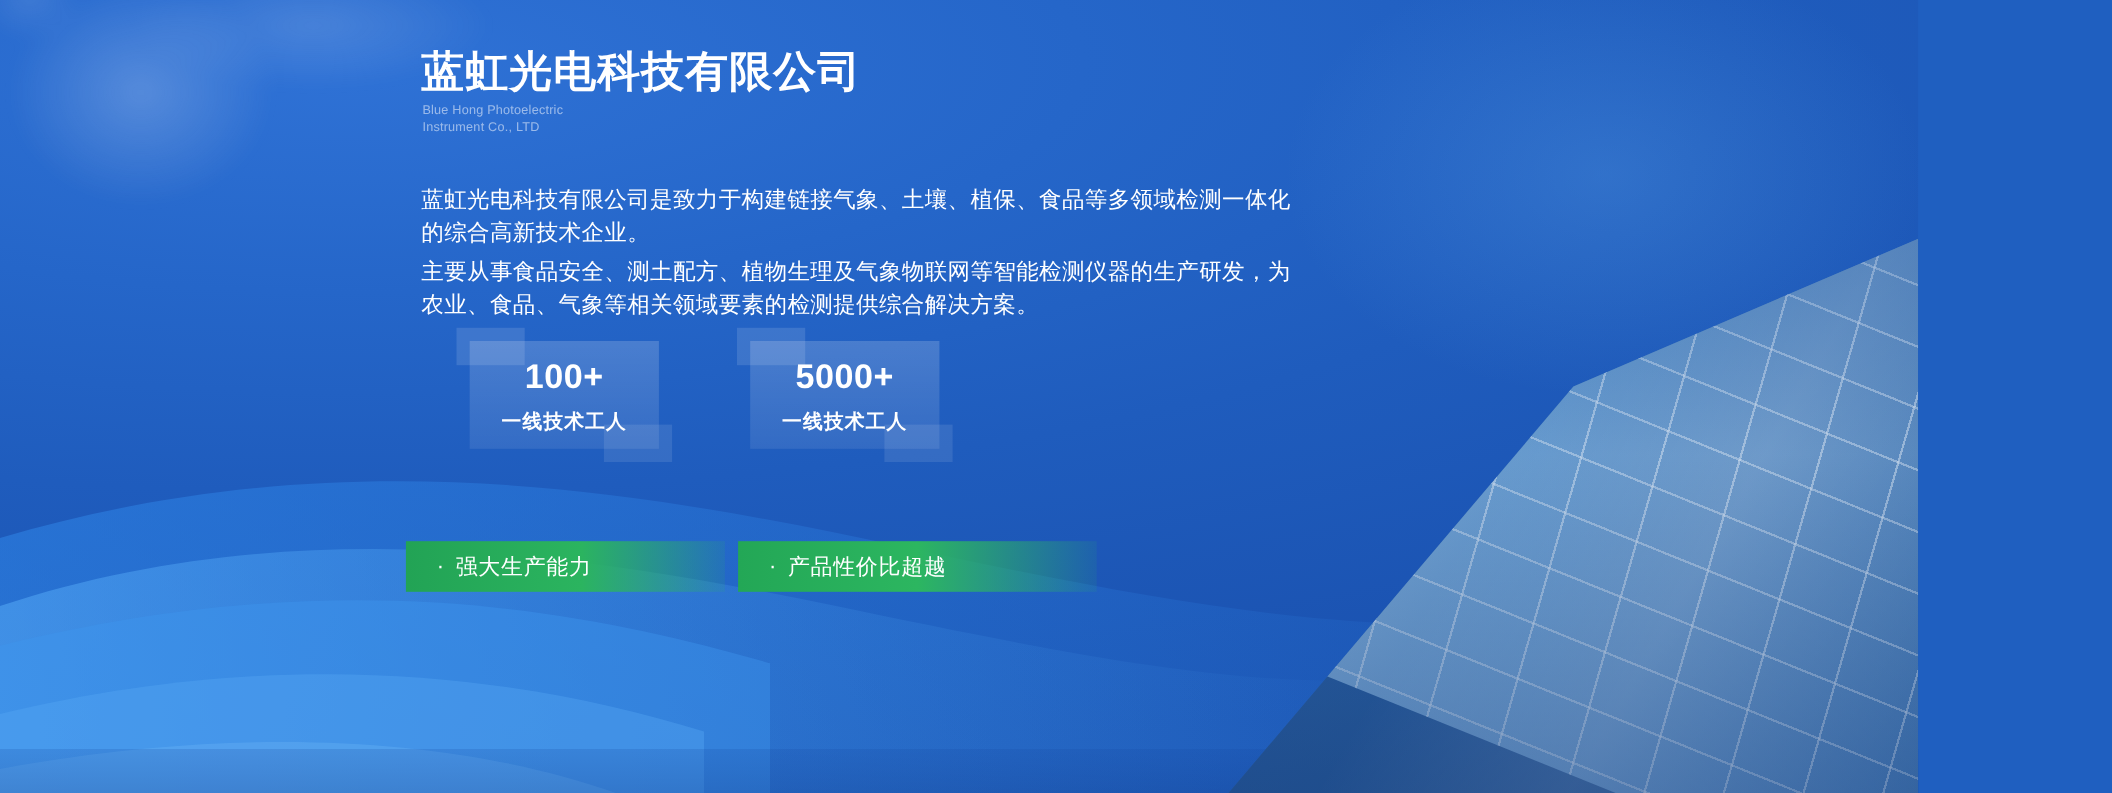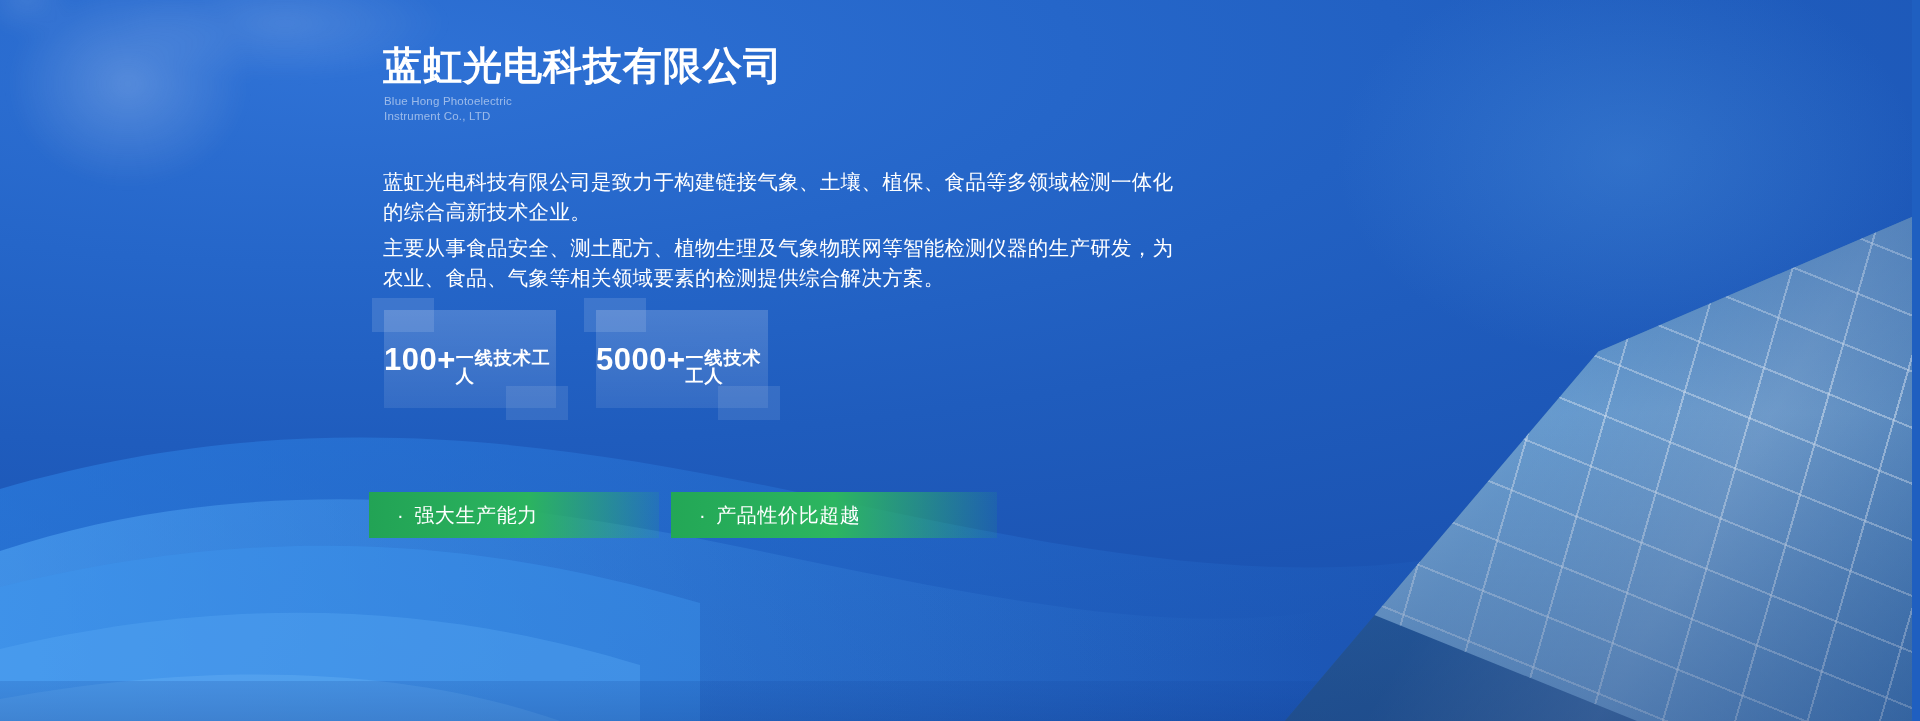--- a/index.html
+++ b/index.html
@@ -1,21 +1,21 @@
 <!DOCTYPE html>
 <html><head>
 <meta charset="utf-8">
 <style>
   html,body{margin:0;padding:0;}
   body{
     width:1920px;height:721px;overflow:hidden;
     font-family:"Liberation Sans","DejaVu Sans",sans-serif;
     background:#1f5fc0;
   }
-  .stage{position:relative;width:1912px;height:721px;overflow:hidden;}
+  .stage{position:relative;width:1716px;height:721px;overflow:hidden;padding-left:28px;}
 
   
   .bg-base{
     position:absolute;inset:0;
     background:
       radial-gradient(120% 90% at 18% 8%, #2f72d6 0%, #2566c9 32%, #1f5cbd 60%, #1a51af 100%);
   }
   .bg-clouds{
     position:absolute;left:-40px;top:-60px;width:560px;height:320px;
     background:
@@ -90,22 +90,23 @@
     position:absolute;left:0;color:#ffffff;font-size:20.5px;line-height:30px;
     letter-spacing:.3px;width:800px;
   }
   .para-1{top:146px;}
   .para-2{top:212px;}
 
   
   .stats{position:absolute;left:1px;top:310px;display:flex;gap:40px;}
   .stat{
     position:relative;width:172px;height:98px;
-    display:flex;flex-direction:row;align-items:center;justify-content:center;
+    display:flex;flex-direction:column;align-items:center;justify-content:center;
     background:linear-gradient(180deg, rgba(255,255,255,.175), rgba(255,255,255,.085));
+    margin-left:43px;
   }
   .stat::before{ 
     content:"";position:absolute;left:-12px;top:-12px;width:62px;height:34px;
     background:rgba(255,255,255,.12);
   }
   .stat::after{ 
     content:"";position:absolute;right:-12px;bottom:-12px;width:62px;height:34px;
     background:rgba(255,255,255,.10);
   }
   .stat-num{

